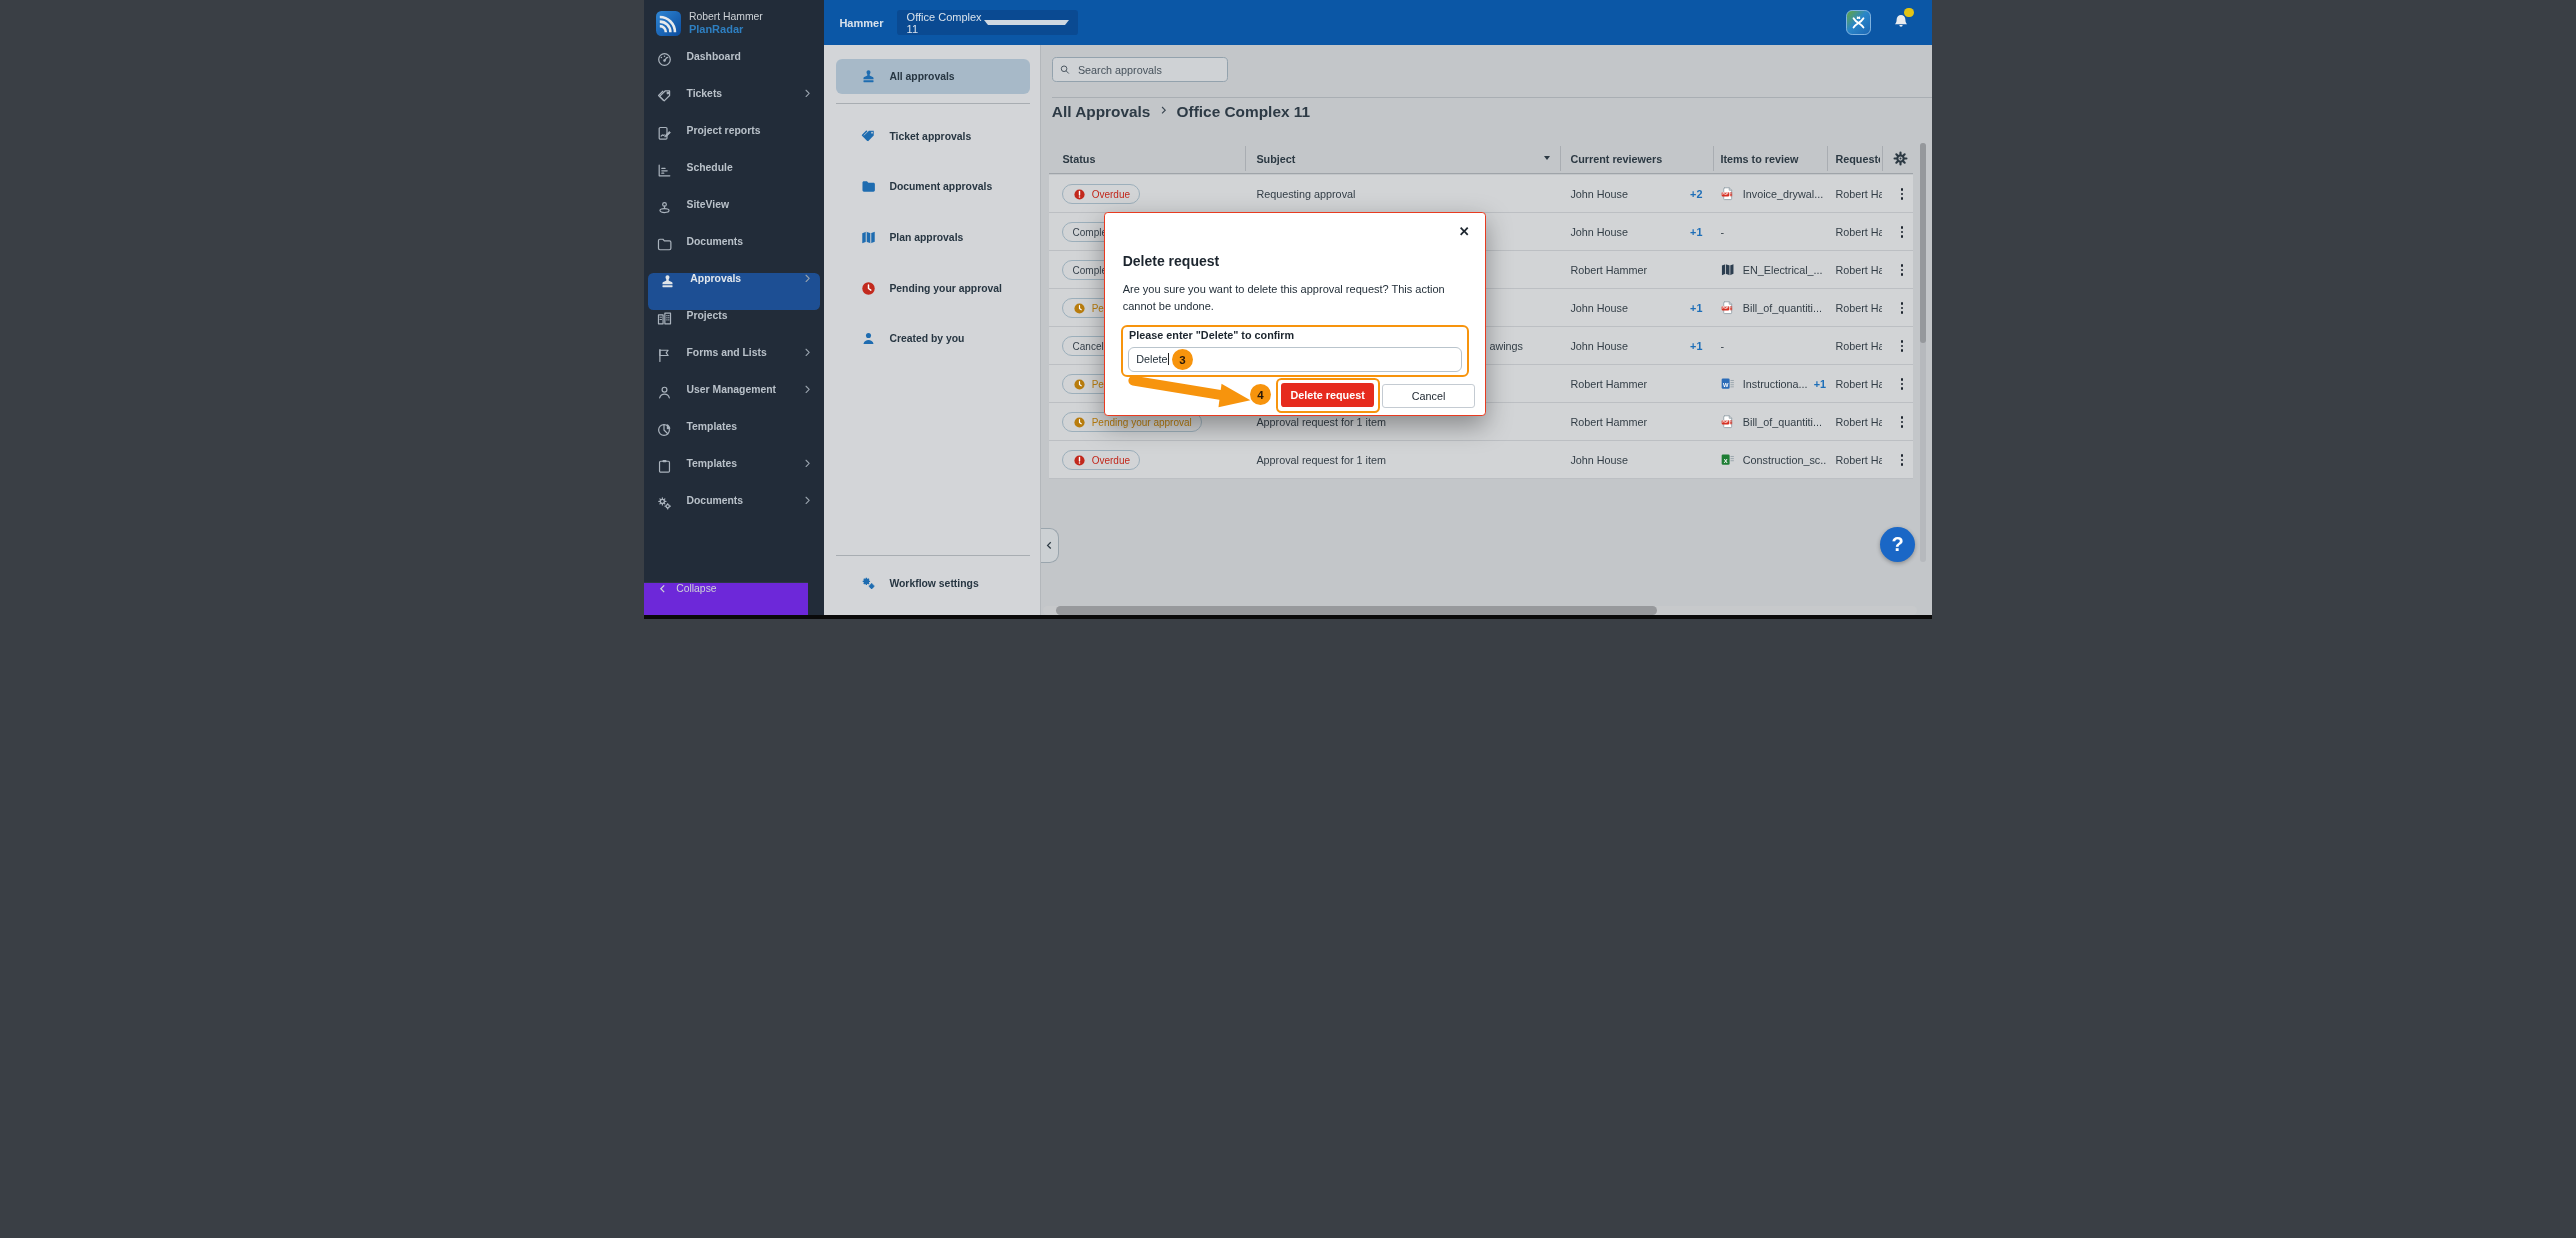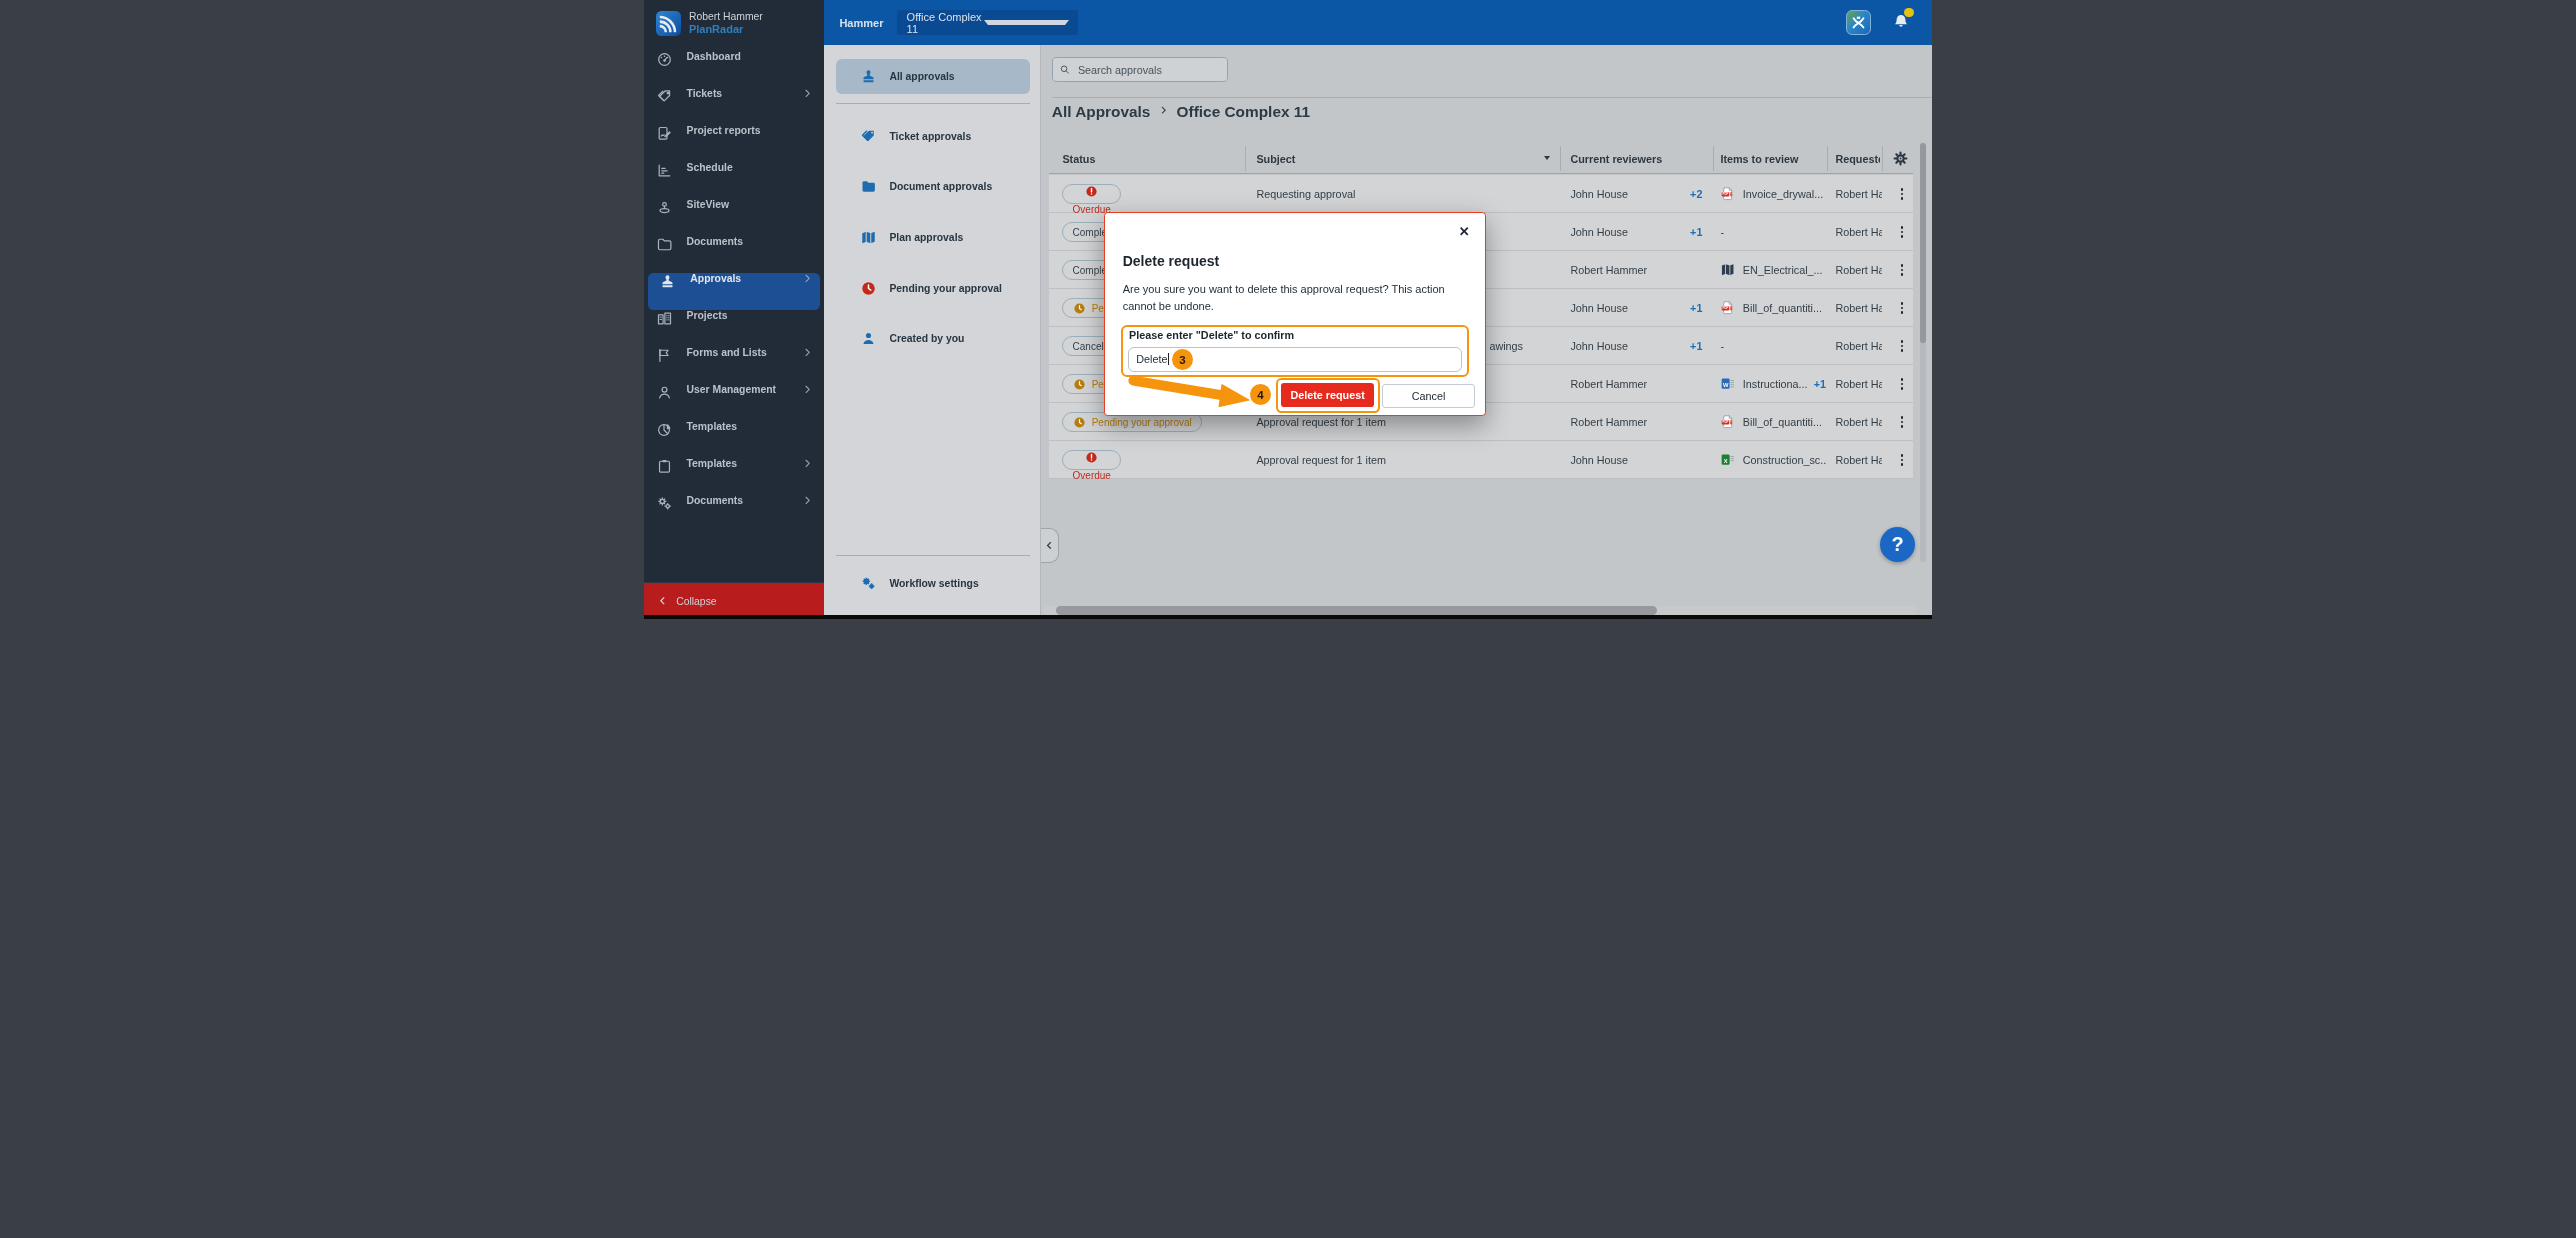--- a/index.html
+++ b/index.html
@@ -24,21 +24,21 @@
   .brand-user{font-size:10.4px;color:#ced3d8;line-height:13px;}
   .brand-app{font-size:11px;font-weight:700;color:#2e7fc1;line-height:13px;}
   .side-items{position:absolute;top:51px;left:0;right:0;}
   .side-item{height:37px;display:flex;align-items:flex-start;padding:0 10.8px 0 0;cursor:pointer;position:relative;}
   .side-item .ic{width:17px;height:17px;margin-left:11.5px;flex:0 0 auto;color:#aab3bd;}
   .side-item .lbl{margin-left:14px;font-size:10.4px;font-weight:600;color:#b9c1c9;}
   .side-item .chev{margin-left:auto;width:10.8px;height:10.8px;color:#9aa4ae;}
   .side-item.sel{background:#1d4f94;margin:0 3.8px;border-radius:5.4px;padding-right:7px;}
   .side-item.sel .lbl{color:#e2e7ec;}
   .side-item.sel .ic{color:#dfe4e9;}
-  .collapse-bar{position:absolute;left:0;bottom:0;width:180px;height:37px;background:#b91c1c;border-top:0.8px solid #2c3745;display:flex;align-items:center;cursor:pointer;}
+  .collapse-bar{position:absolute;left:0;bottom:0;width:164px;height:37px;background:#6d28d9;border-top:0.8px solid #2c3745;display:flex;cursor:pointer;}
   .collapse-bar .ic{width:11.5px;height:11.5px;margin-left:13px;color:#cdd2d7;}
   .collapse-bar .lbl{margin-left:7.7px;font-size:10.4px;color:#cdd2d7;}
 
   
   .subnav{position:absolute;left:180px;top:45px;width:217px;height:574px;background:#d3d5d8;border-right:0.8px solid #b3b7bb;}
   .subnav-item{position:absolute;left:11.5px;width:194px;height:35px;display:flex;align-items:center;cursor:pointer;border-radius:6.1px;}
   .subnav-item .ic{width:17px;height:17px;margin-left:24.6px;color:#1e6cb0;flex:0 0 auto;}
   .subnav-item .lbl{margin-left:12.3px;font-size:10.4px;font-weight:700;color:#273642;}
   .subnav-item.sel{background:#a7b9c8;}
   .subnav-div{position:absolute;left:11.5px;width:194px;border-top:0.8px solid #a8adb2;}
@@ -56,21 +56,21 @@
 
   .thead{position:absolute;left:8.4px;top:98px;width:864px;height:31px;border-bottom:0.8px solid #9fa4a9;}
   .th{position:absolute;top:0;height:31px;display:flex;align-items:center;font-size:10.8px;font-weight:700;color:#2c3943;overflow:hidden;white-space:nowrap;}
   .th-div{position:absolute;top:3.1px;height:24.6px;border-left:0.8px solid #a9adb2;}
   .sort-caret{width:0;height:0;border-left:3.8px solid transparent;border-right:3.8px solid transparent;border-top:4.6px solid #2c3943;position:absolute;top:13px;}
   .rows{position:absolute;left:8.4px;top:130px;width:864px;}
   .trow{position:relative;height:38px;background:#d2d4d6;border-bottom:0.8px solid #bcbfc3;}
   .cell{position:absolute;top:0;height:38px;display:flex;align-items:center;font-size:10.8px;color:#333e47;white-space:nowrap;}
   .pill{display:inline-flex;align-items:center;gap:6.1px;height:20px;border:1.2px solid #9cafbb;border-radius:10.8px;padding:0 9.2px;font-size:10px;}
   .pill .sic{width:13px;height:13px;flex:0 0 auto;}
-  .pill.overdue{color:#c2281c;flex-direction:column;}
+  .pill.overdue{color:#c2281c;}
   .pill.pending{color:#b97d0e;}
   .pill.complete,.pill.cancelled{color:#37424c;}
   .extra{color:#1d6eb8;font-weight:700;}
   .fic{width:15.4px;height:15.4px;margin-right:7px;flex:0 0 auto;}
   .dots{display:flex;flex-direction:column;gap:1.9px;cursor:pointer;padding:3.1px;}
   .dots i{width:2.7px;height:2.7px;border-radius:50%;background:#1c252e;}
   .vscroll{position:absolute;right:6.1px;top:98px;bottom:57px;width:6.1px;background:#b6b9bd;border-radius:3.1px;}
   .vthumb{position:absolute;left:0;top:0;width:6.1px;height:200px;background:#95989c;border-radius:3.1px;}
   .hscroll{position:absolute;left:2.3px;right:14.6px;bottom:3.8px;height:9.2px;background:#c7c9cb;border-radius:4.6px;}
   .hthumb{position:absolute;left:12.3px;top:0;height:9.2px;width:601px;background:#97999c;border-radius:4.6px;cursor:pointer;}

